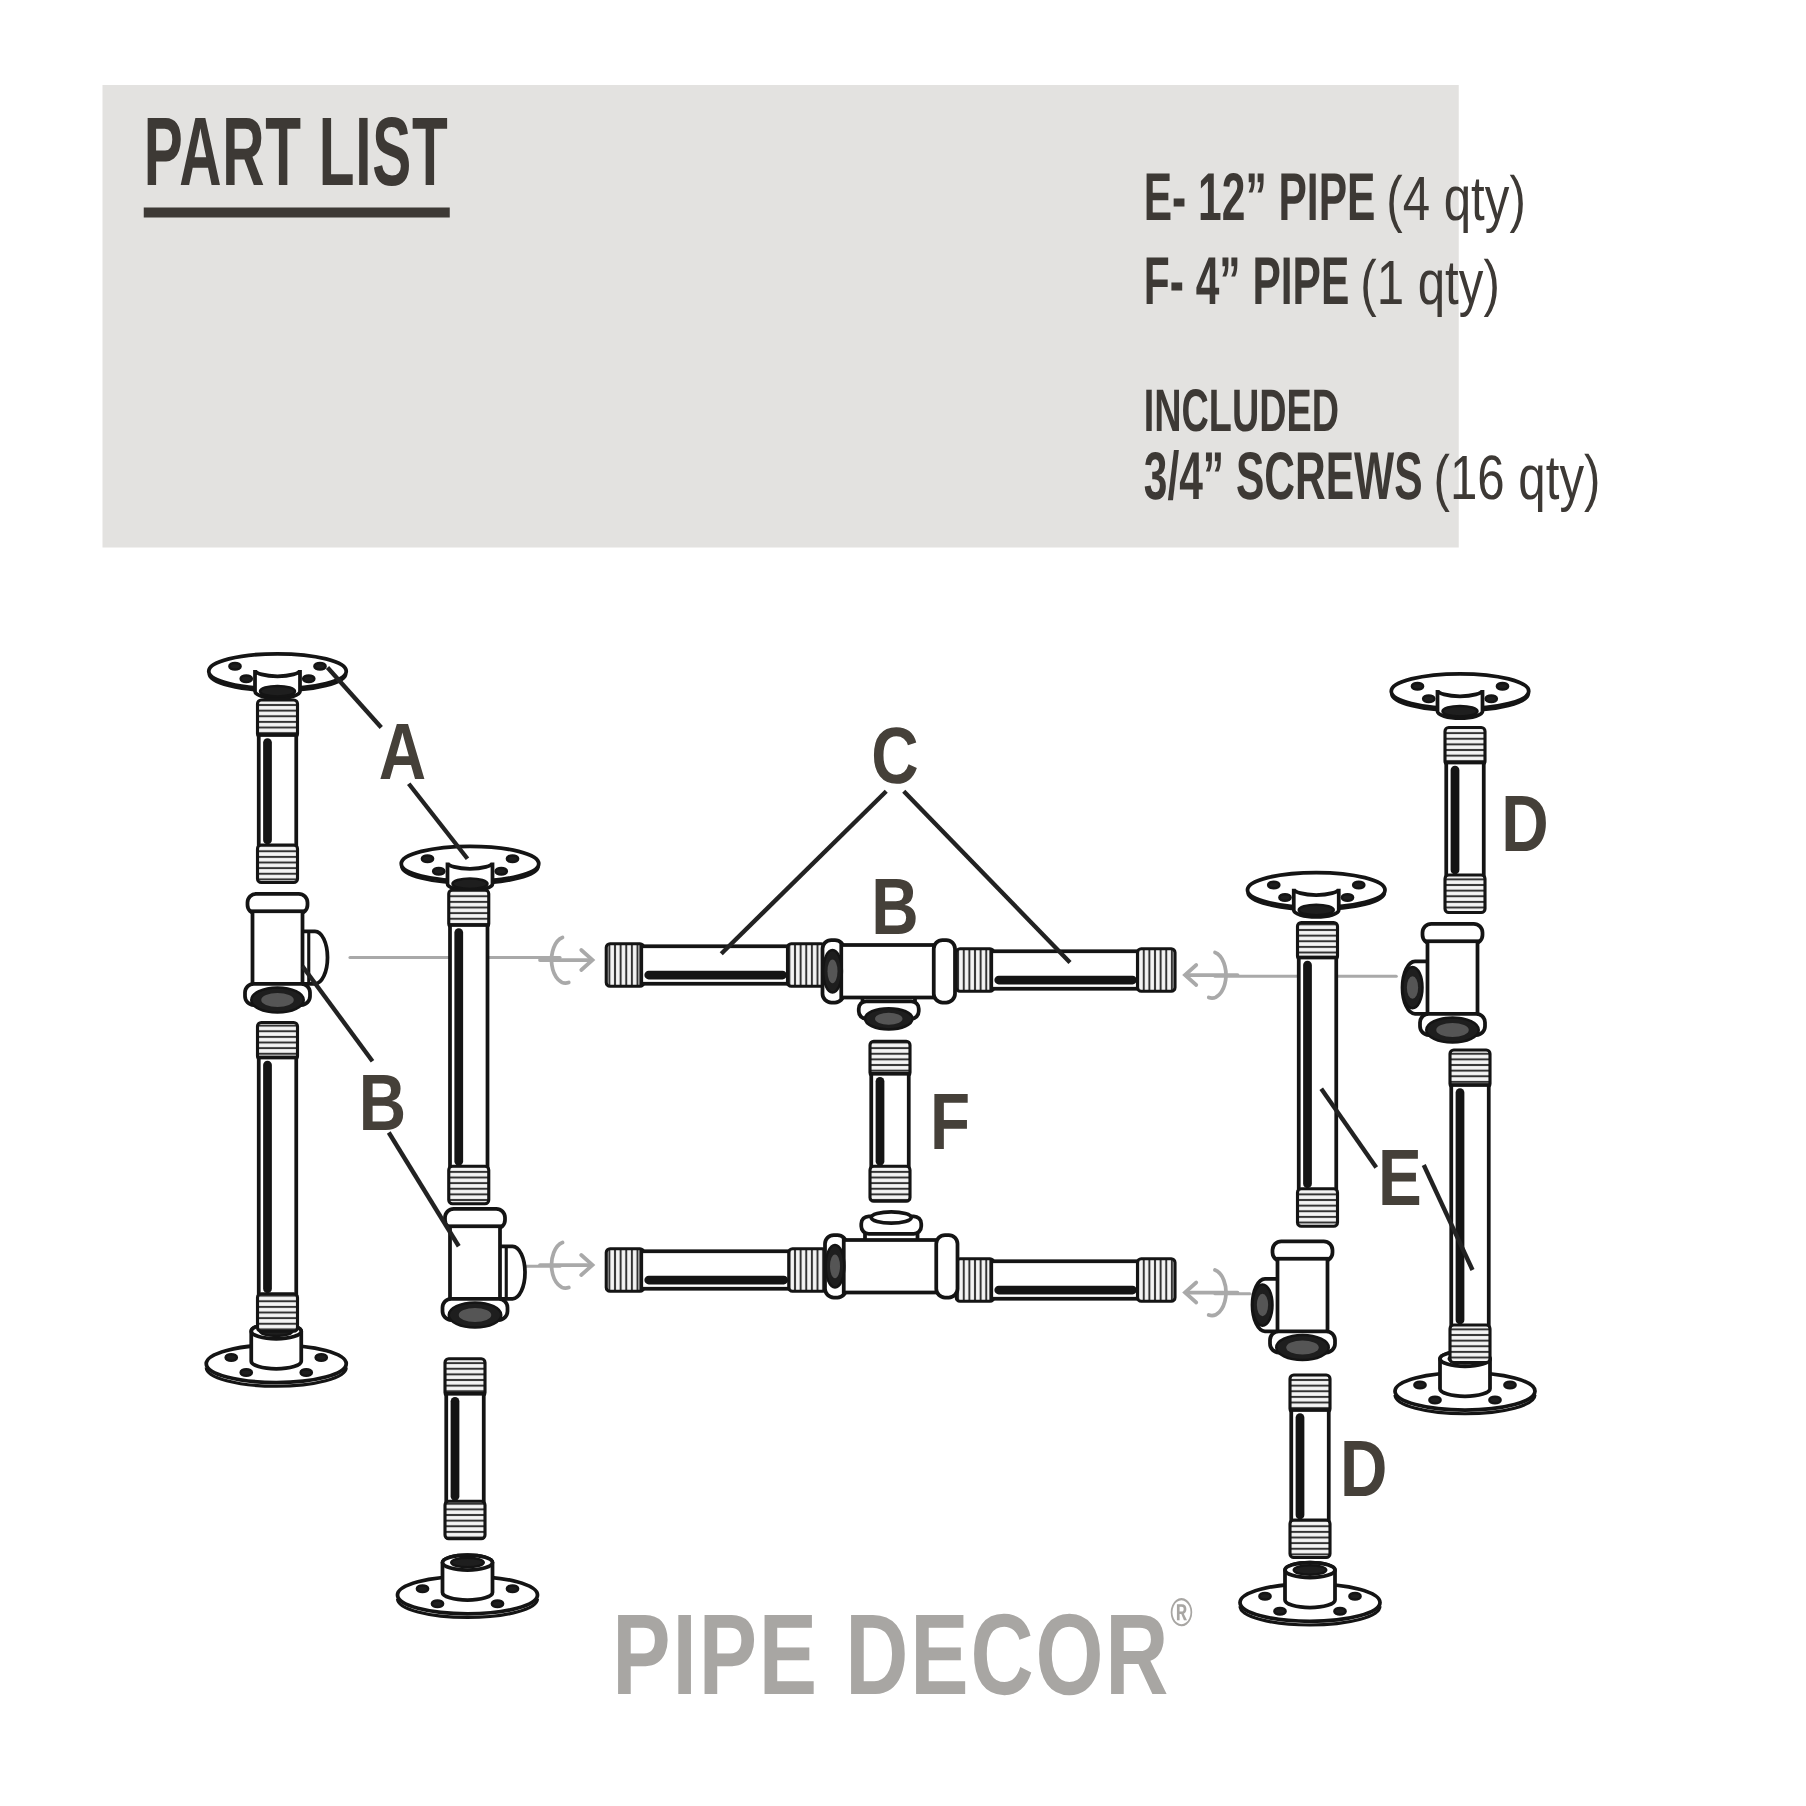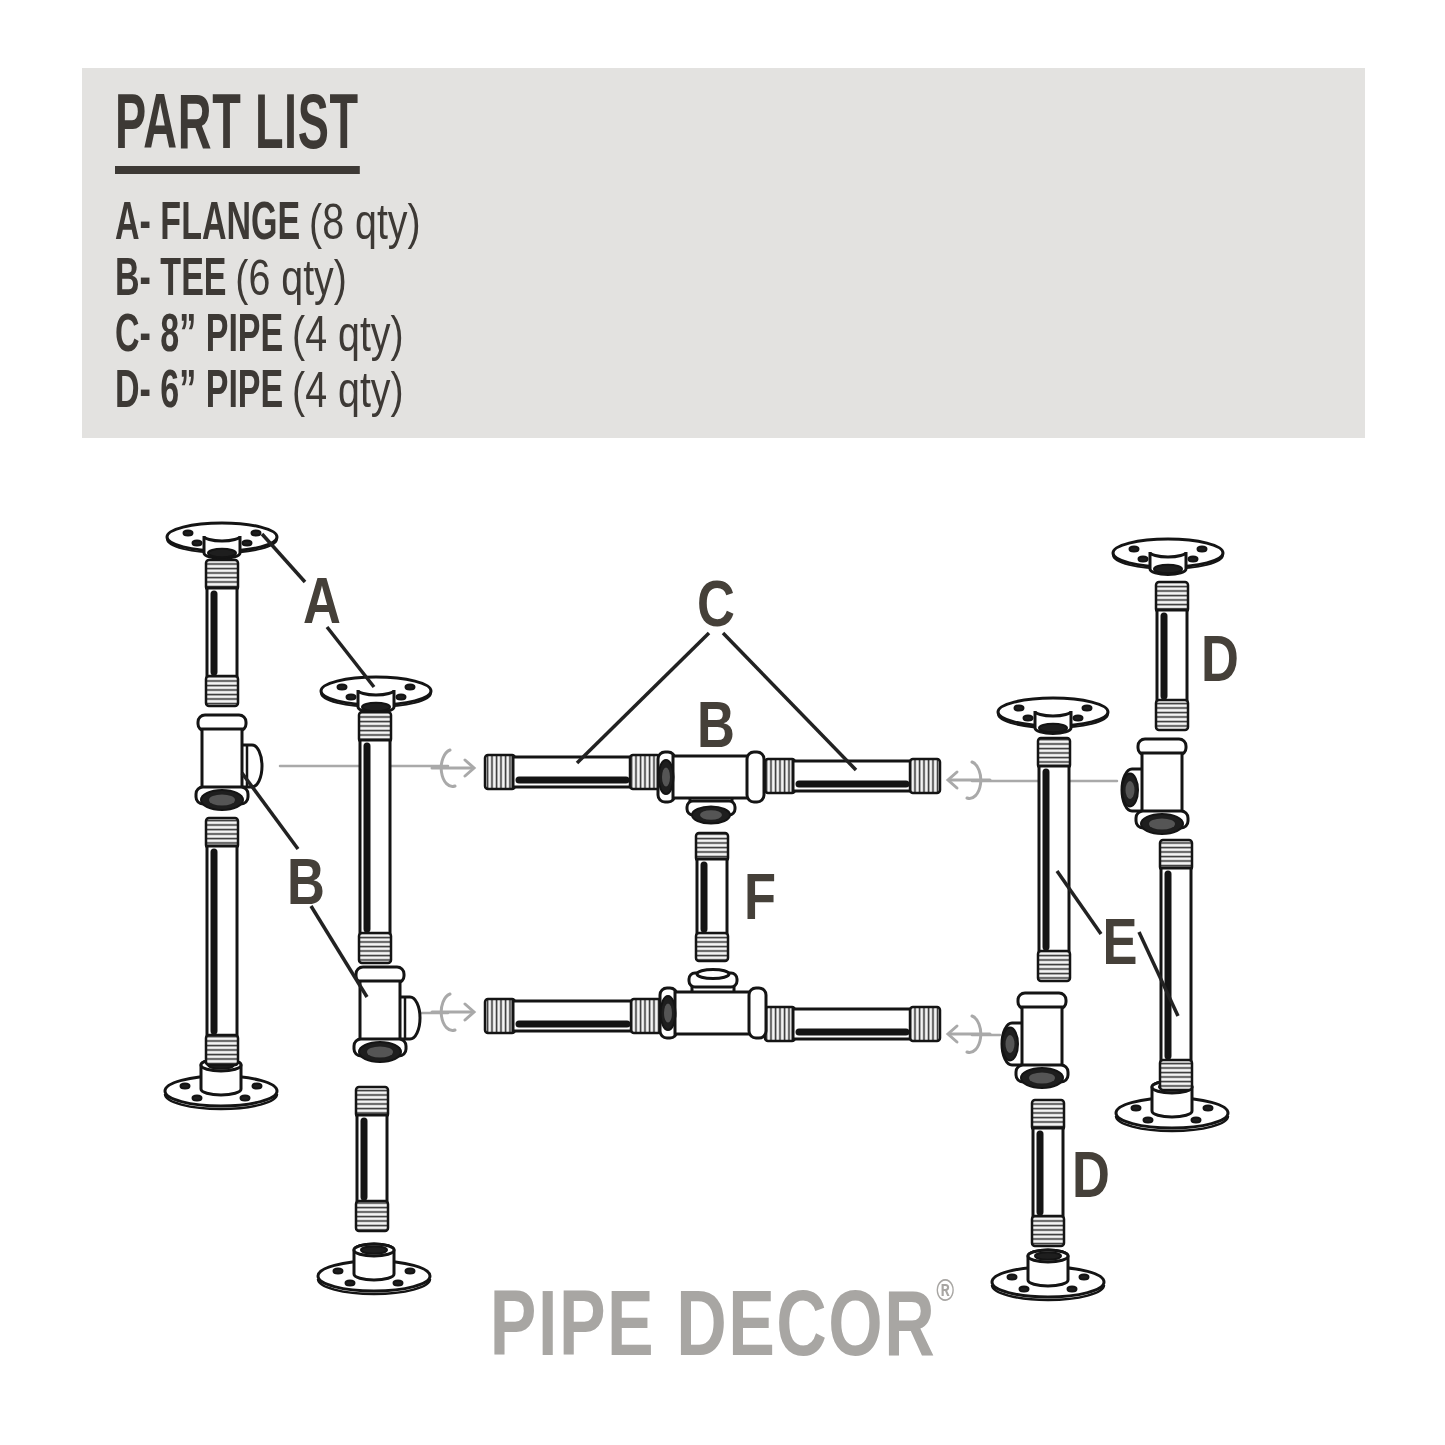--- a/index.html
+++ b/index.html
@@ -3,21 +3,21 @@
 <meta charset="utf-8">
 <style>
   html,body { margin:0; padding:0; }
   body {
     width:1445px; height:1445px; position:relative; overflow:hidden;
     background:#ffffff;
     font-family:"Liberation Sans", sans-serif;
   }
   
   .panel {
-    position:absolute; left:82px; top:68px; width:1283px; height:370px;
+    position:absolute; left:82px; top:68px; width:1085px; height:370px;
     background:#e3e2e0; color:#3d3935;
   }
   .title-wrap { position:absolute; left:33px; top:14px; }
   .title {
     display:inline-block; font-size:78px; font-weight:bold; line-height:1;
     letter-spacing:1px; white-space:nowrap;
     padding:0 2px 6px 0; border-bottom:8px solid #3d3935;
     transform:scaleX(0.60); transform-origin:0 0;
   }
   .plist { position:absolute; left:33px; top:125px; }
@@ -65,25 +65,25 @@
   }
   .reg { font-size:32px; vertical-align:54px; letter-spacing:0; }
 </style>
 </head>
 <body>
 
 <div class="panel">
   <div class="title-wrap">
     <span class="title">PART LIST</span>
   </div>
-  <div class="plist">
-    <div class="row"><span>A- FLANGE</span><span class="qty">(8 qty)</span></div>
-    <div class="row"><span>B- TEE</span><span class="qty">(6 qty)</span></div>
-    <div class="row"><span>C- 8” PIPE</span><span class="qty">(4 qty)</span></div>
-    <div class="row"><span>D- 6” PIPE</span><span class="qty">(4 qty)</span></div>
+  <div class="rcol">
+    <div class="row rrow e"><span>E- 12” PIPE</span><span class="qty">(4 qty)</span></div>
+    <div class="row rrow f"><span>F- 4” PIPE</span><span class="qty">(1 qty)</span></div>
+    <div class="included-heading">INCLUDED</div>
+    <div class="row rrow screws"><span>3/4” SCREWS</span><span class="qty">(16 qty)</span></div>
   </div>
 </div>
 
 <svg class="diagram" viewBox="0 0 1445 1445" xmlns="http://www.w3.org/2000/svg">
   <defs>
     <pattern id="thv" patternUnits="userSpaceOnUse" width="6" height="4.5">
       <rect width="6" height="4.5" fill="#f4f4f4"></rect>
       <line x1="0" y1="1.5" x2="6" y2="1.5" stroke="#333" stroke-width="1.6"></line>
     </pattern>
     <pattern id="thh" patternUnits="userSpaceOnUse" width="4.5" height="6">

